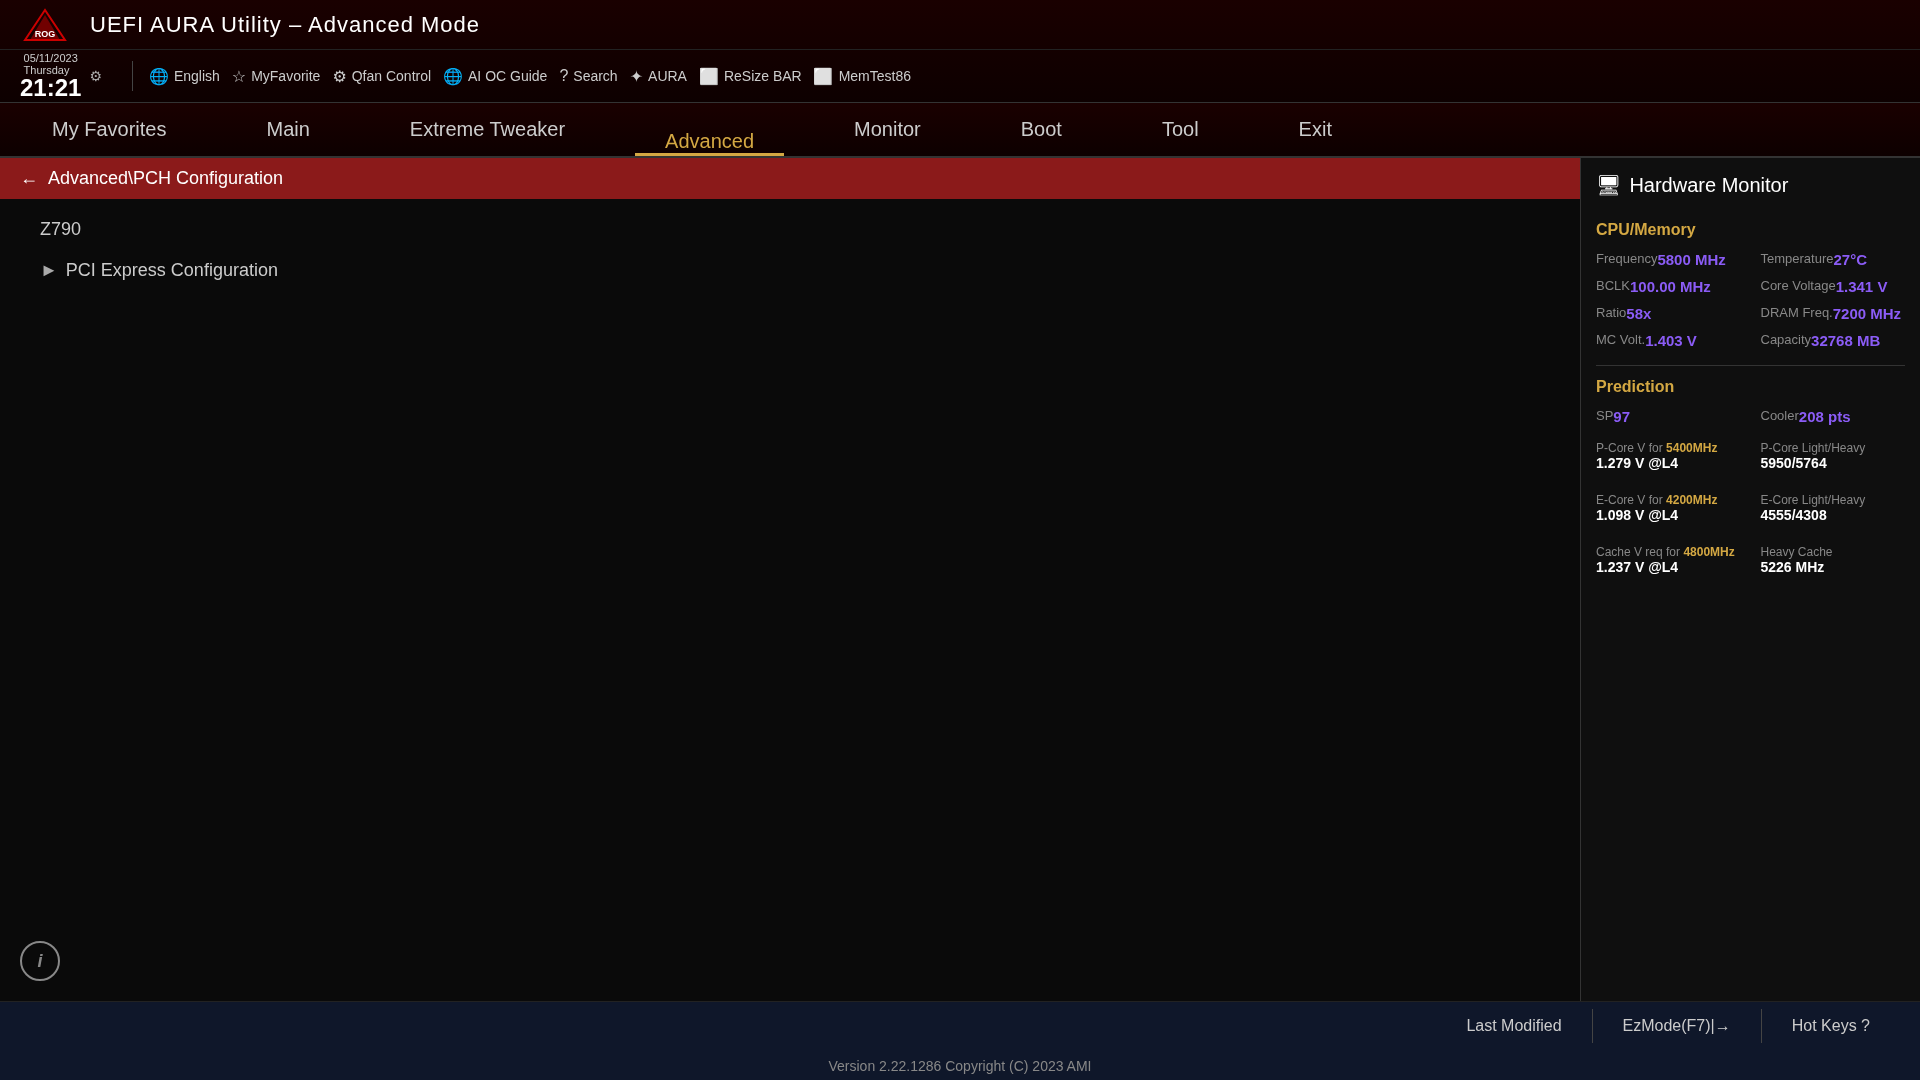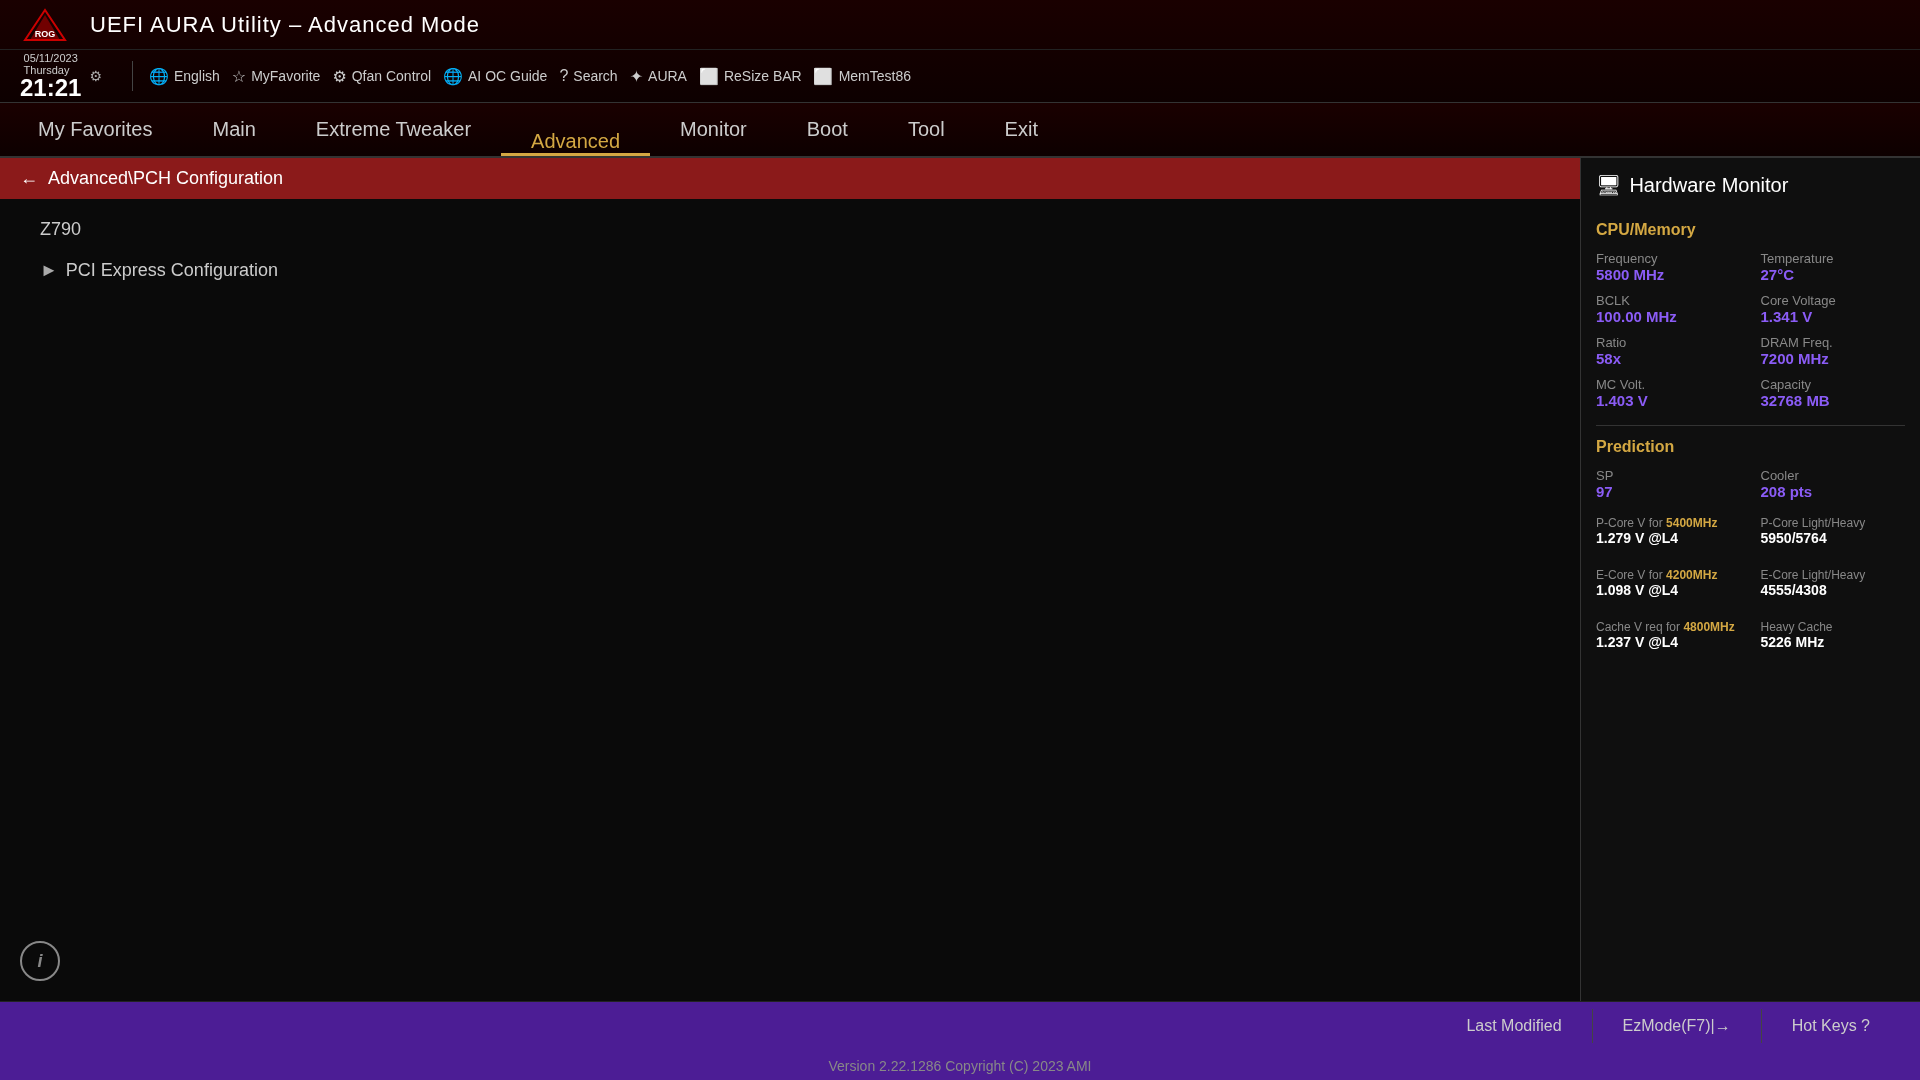--- a/index.html
+++ b/index.html
@@ -130,24 +130,25 @@
     .toolbar-item .icon {
       font-size: 16px;
     }
 
     
     .nav-tabs {
       display: flex;
       align-items: center;
       background: linear-gradient(180deg, #1a0000 0%, #0d0000 100%);
       height: 55px;
-      padding: 0 8px;
+      padding: 0 22px;
       border-bottom: 2px solid #333;
       position: relative;
       z-index: 10;
+      gap: 40px;
     }
 
     .nav-tab {
       padding: 0 30px;
       height: 100%;
       display: flex;
       align-items: center;
       font-size: 20px;
       color: #cccccc;
       cursor: pointer;
@@ -279,21 +280,21 @@
 
     .hw-grid {
       display: grid;
       grid-template-columns: 1fr 1fr;
       gap: 10px 20px;
       margin-bottom: 16px;
     }
 
     .hw-stat {
       display: flex;
-      flex-direction: column;
+      flex-direction: row;
     }
 
     .hw-stat-label {
       color: #888888;
       font-size: 13px;
     }
 
     .hw-stat-value {
       color: #8b5cf6;
       font-size: 15px;
@@ -329,21 +330,21 @@
     .hw-pred-grid {
       display: grid;
       grid-template-columns: 1fr 1fr;
       gap: 8px 20px;
     }
 
     
     .footer {
       position: relative;
       z-index: 10;
-      background: #4c1d95;
+      background: #0f172a;
       border-top: 1px solid #222;
       height: 80px;
       display: flex;
       flex-direction: column;
       align-items: center;
       justify-content: space-around;
     }
 
     .footer-top {
       width: 100%;

